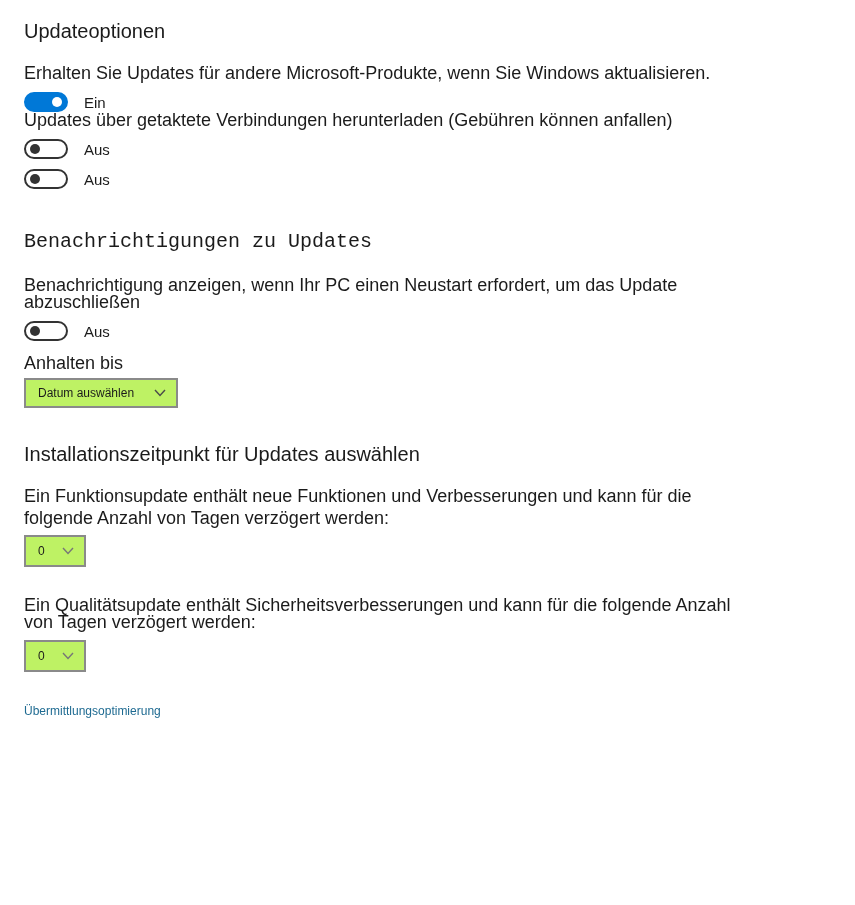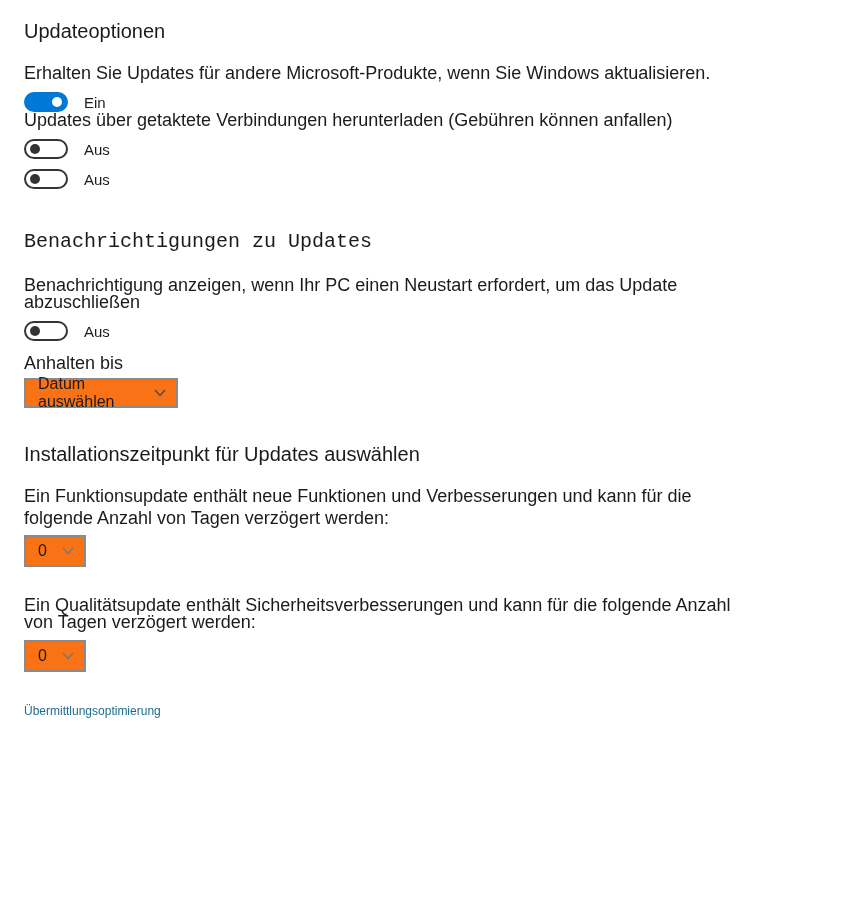--- a/index.html
+++ b/index.html
@@ -79,26 +79,26 @@
     background: var(--toggle_off, #333333);
   }
   .toggle-state {
     margin-left: 16px;
     font-size: 15px;
   }
 
   .dropdown {
     height: 30px;
     border: 2px solid var(--dropdown_border, #8a8a8a);
-    background: #f97316;
+    background: #bef264;
     display: flex;
     align-items: center;
     justify-content: space-between;
     padding: 0 10px 0 12px;
-    font-size: 16px;
+    font-size: 12px;
     cursor: pointer;
   }
   .dropdown.wide { width: 154px; }
   .dropdown.small { width: 62px; height: 32px; }
   .chevron { display: inline-flex; margin-left: 10px; }
 
   .link {
     display: block;
     width: max-content;
     font-size: 12px;

